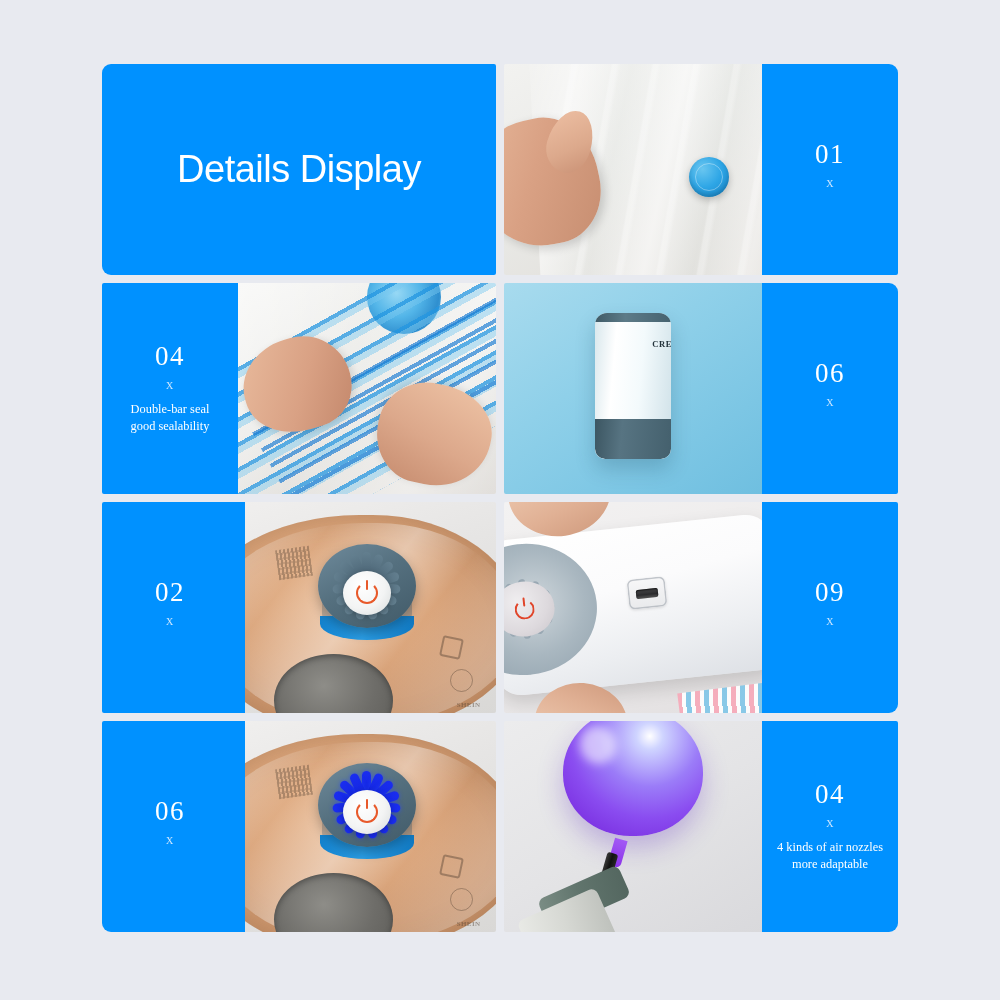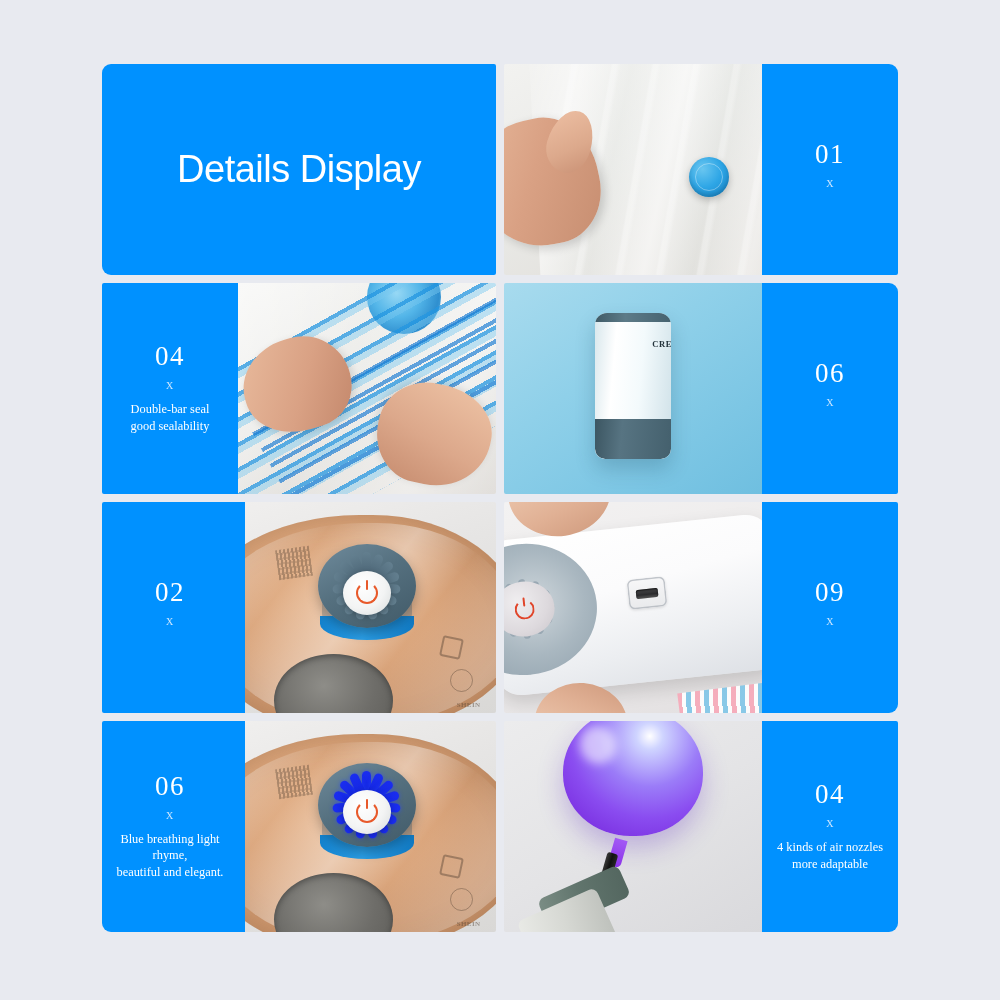--- a/index.html
+++ b/index.html
@@ -535,22 +535,20 @@
       <div class="half bluepanel r-br">
         <div class="num">09</div>
         <div class="xsep">X</div>
       </div>
     </div>
 
     <div class="cell">
       <div class="half bluepanel r-bl">
         <div class="num">06</div>
         <div class="xsep">X</div>
-        <div class="desc">Blue breathing light rhyme,
-beautiful and elegant.</div>
       </div>
       <div class="half photo p-topdown">
         <div class="bagblob"></div>
         <div class="bagsheen"></div>
         <div class="window"></div>
         <div class="qr"></div>
         <div class="recycle"></div>
         <div class="stamp"></div>
         <div class="sheinmark">SHEIN</div>
         <div class="pump">

